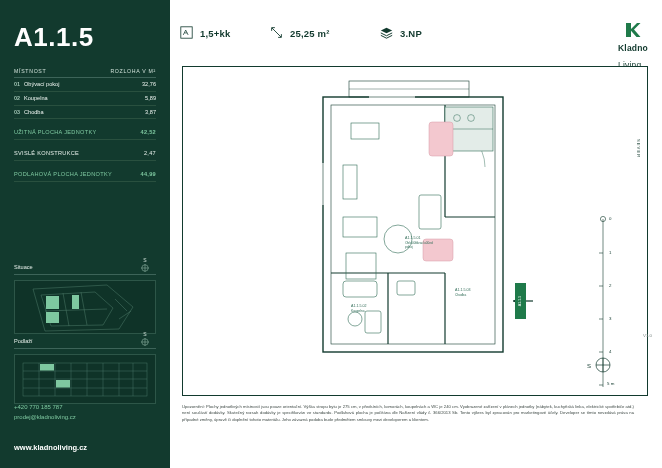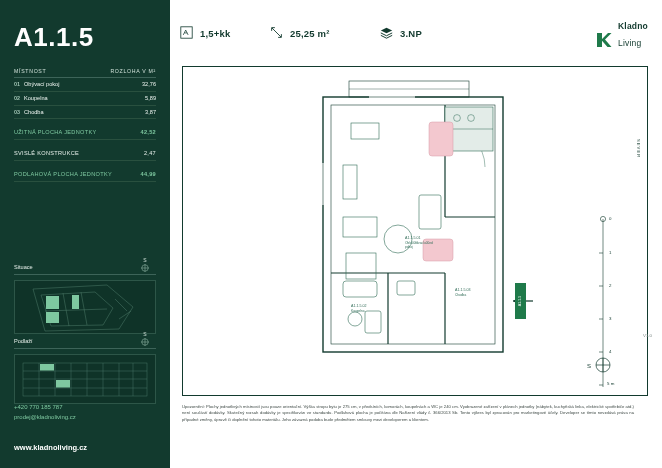--- a/index.html
+++ b/index.html
@@ -67,21 +67,21 @@
   .website {
     position:absolute; left:14px; bottom:16px; font-size:7.5px; color:#ffffff; font-weight:700;
   }
 
   
   .topbar { position:absolute; left:170px; top:0; width:492px; height:62px; background:#fff; }
   .fact { position:absolute; display:flex; align-items:flex-end; gap:7px; top:26px; }
   .fact .ficon { width:13px; height:13px; color:#123a2e; }
   .fact .ftxt { font-size:9.5px; font-weight:700; color:#123a2e; letter-spacing:0.2px; }
 
-  .brand { position:absolute; right:14px; top:22px; display:flex; align-items:flex-end; gap:6px; }
+  .brand { position:absolute; right:14px; top:22px; display:flex; align-items:center; gap:6px;flex-direction:column; }
   .brand-mark { width:16px; height:16px; }
   .brand-txt { line-height:1.05; }
   .brand-txt .b1 { font-size:8.5px; font-weight:700; color:#123a2e; letter-spacing:0.2px; }
   .brand-txt .b2 { font-size:8.5px; font-weight:400; color:#123a2e; letter-spacing:0.2px;margin-top:8px; }
 
   
   .planbox {
     position:absolute; left:182px; top:66px; width:466px; height:330px;
     border:0.7px solid #123a2e; background:#ffffff;
   }

